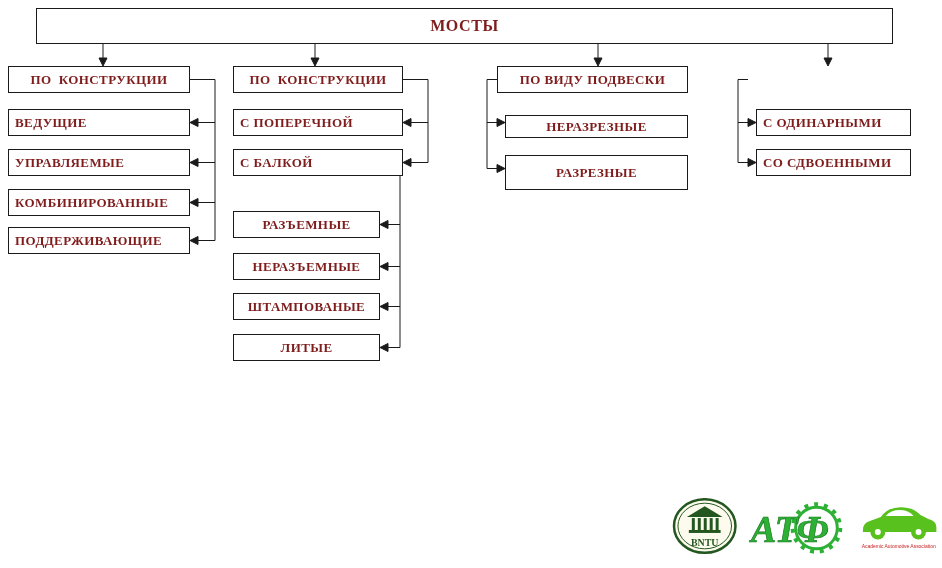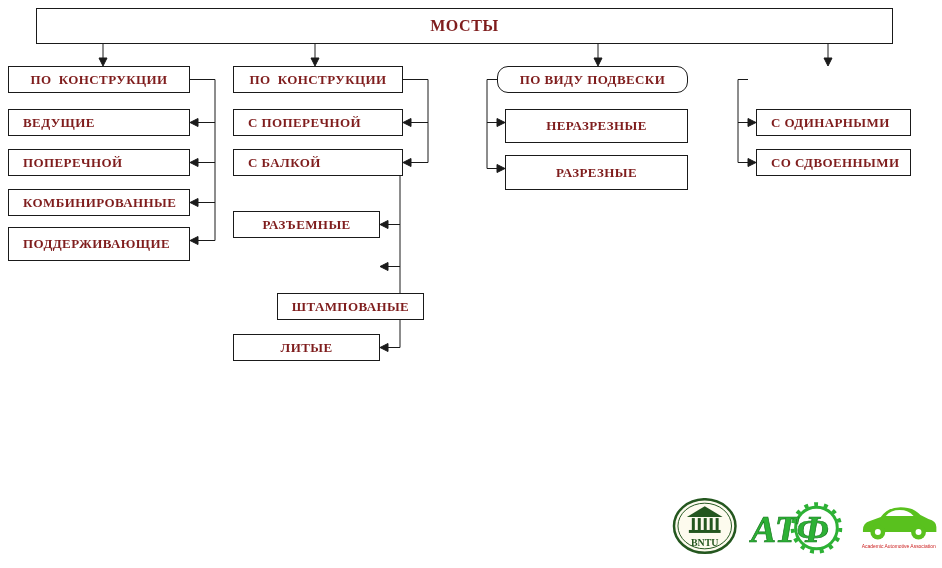--- a/index.html
+++ b/index.html
@@ -1,21 +1,21 @@
 <!DOCTYPE html>
 <html><head>
 <meta charset="utf-8">
 <style>
   html,body{margin:0;padding:0;background:#fff;}
   #canvas{position:relative;width:942px;height:568px;background:#fff;overflow:hidden;
           font-family:"Liberation Serif", serif;}
   .box{position:absolute;box-sizing:border-box;border:1px solid #1a1a1a;background:#fff;
        display:flex;align-items:center;justify-content:center;
        font-weight:bold;font-size:13px;color:#7f1d1d;letter-spacing:.4px;white-space:pre;}
-  .box.left{justify-content:flex-start;padding-left:14px;}
+  .box.left{justify-content:flex-start;padding-left:6px;}
   .box.title{font-size:16px;letter-spacing:.6px;}
   #wires{position:absolute;left:0;top:0;width:942px;height:568px;pointer-events:none;}
   #logos{position:absolute;left:672px;top:498px;width:268px;height:68px;display:flex;}
 </style>
 </head>
 <body>
 
 <div id="canvas">
 
   <svg id="wires" viewBox="0 0 942 568" stroke="#1a1a1a" stroke-width="1" fill="#1a1a1a">
@@ -81,33 +81,34 @@
         <polygon points="756,122.5 748,118.5 748,126.5"></polygon>
       <line x1="738" y1="162.5" x2="749" y2="162.5"></line>
         <polygon points="756,162.5 748,158.5 748,166.5"></polygon>
     </g>
   </svg>
 
   <div class="box title" style="left:36px;top:8px;width:857px;height:36px;">МОСТЫ</div>
 
   <div class="box" style="left:8px;top:66px;width:182px;height:27px;">ПО  КОНСТРУКЦИИ</div>
   <div class="box left" style="left:8px;top:109px;width:182px;height:27px;">ВЕДУЩИЕ</div>
-  <div class="box left" style="left:8px;top:149px;width:182px;height:27px;">ПОПЕРЕЧНОЙ</div>
+  <div class="box left" style="left:8px;top:149px;width:182px;height:27px;">УПРАВЛЯЕМЫЕ</div>
   <div class="box left" style="left:8px;top:189px;width:182px;height:27px;">КОМБИНИРОВАННЫЕ</div>
-  <div class="box left" style="left:8px;top:227px;width:182px;height:34px;">ПОДДЕРЖИВАЮЩИЕ</div>
+  <div class="box left" style="left:8px;top:227px;width:182px;height:27px;">ПОДДЕРЖИВАЮЩИЕ</div>
 
   <div class="box" style="left:233px;top:66px;width:170px;height:27px;text-align:center;">ПО  КОНСТРУКЦИИ</div>
   <div class="box left" style="left:233px;top:109px;width:170px;height:27px;">С ПОПЕРЕЧНОЙ</div>
   <div class="box left" style="left:233px;top:149px;width:170px;height:27px;">С БАЛКОЙ</div>
   <div class="box" style="left:233px;top:211px;width:147px;height:27px;">РАЗЪЕМНЫЕ</div>
-  <div class="box" style="left:233px;top:293px;width:147px;height:27px;margin-left:44px;">ШТАМПОВАНЫЕ</div>
+  <div class="box" style="left:233px;top:253px;width:147px;height:27px;">НЕРАЗЪЕМНЫЕ</div>
+  <div class="box" style="left:233px;top:293px;width:147px;height:27px;">ШТАМПОВАНЫЕ</div>
   <div class="box" style="left:233px;top:334px;width:147px;height:27px;">ЛИТЫЕ</div>
 
-  <div class="box" style="left:497px;top:66px;width:191px;height:27px;border-radius:11px;">ПО ВИДУ ПОДВЕСКИ</div>
-  <div class="box" style="left:505px;top:109px;width:183px;height:34px;">НЕРАЗРЕЗНЫЕ</div>
+  <div class="box" style="left:497px;top:66px;width:191px;height:27px;">ПО ВИДУ ПОДВЕСКИ</div>
+  <div class="box" style="left:505px;top:115px;width:183px;height:23px;">НЕРАЗРЕЗНЫЕ</div>
   <div class="box" style="left:505px;top:155px;width:183px;height:35px;">РАЗРЕЗНЫЕ</div>
 
   <div class="box left" style="left:756px;top:109px;width:155px;height:27px;">С ОДИНАРНЫМИ</div>
   <div class="box left" style="left:756px;top:149px;width:155px;height:27px;">СО СДВОЕННЫМИ</div>
 
   <div id="logos">
 
     <svg width="66" height="58" viewBox="0 0 66 58">
       <ellipse cx="33" cy="28" rx="31" ry="27" fill="#fdfbee" stroke="#24571f" stroke-width="2.5"></ellipse>
       <ellipse cx="33" cy="28" rx="27" ry="23" fill="none" stroke="#24571f" stroke-width="1"></ellipse>

